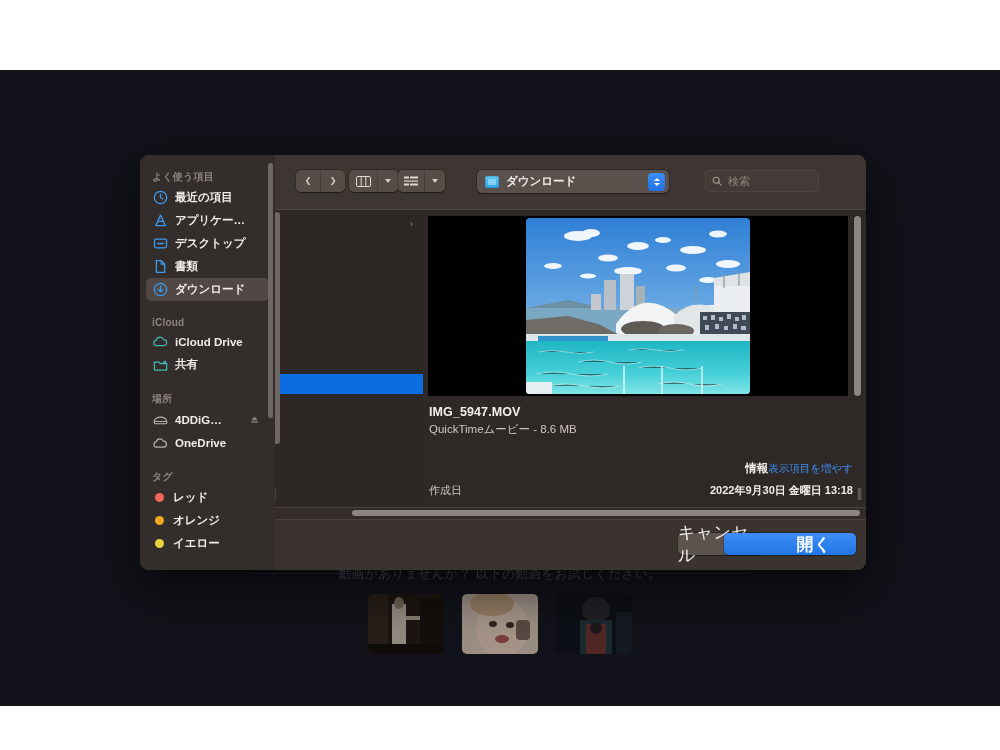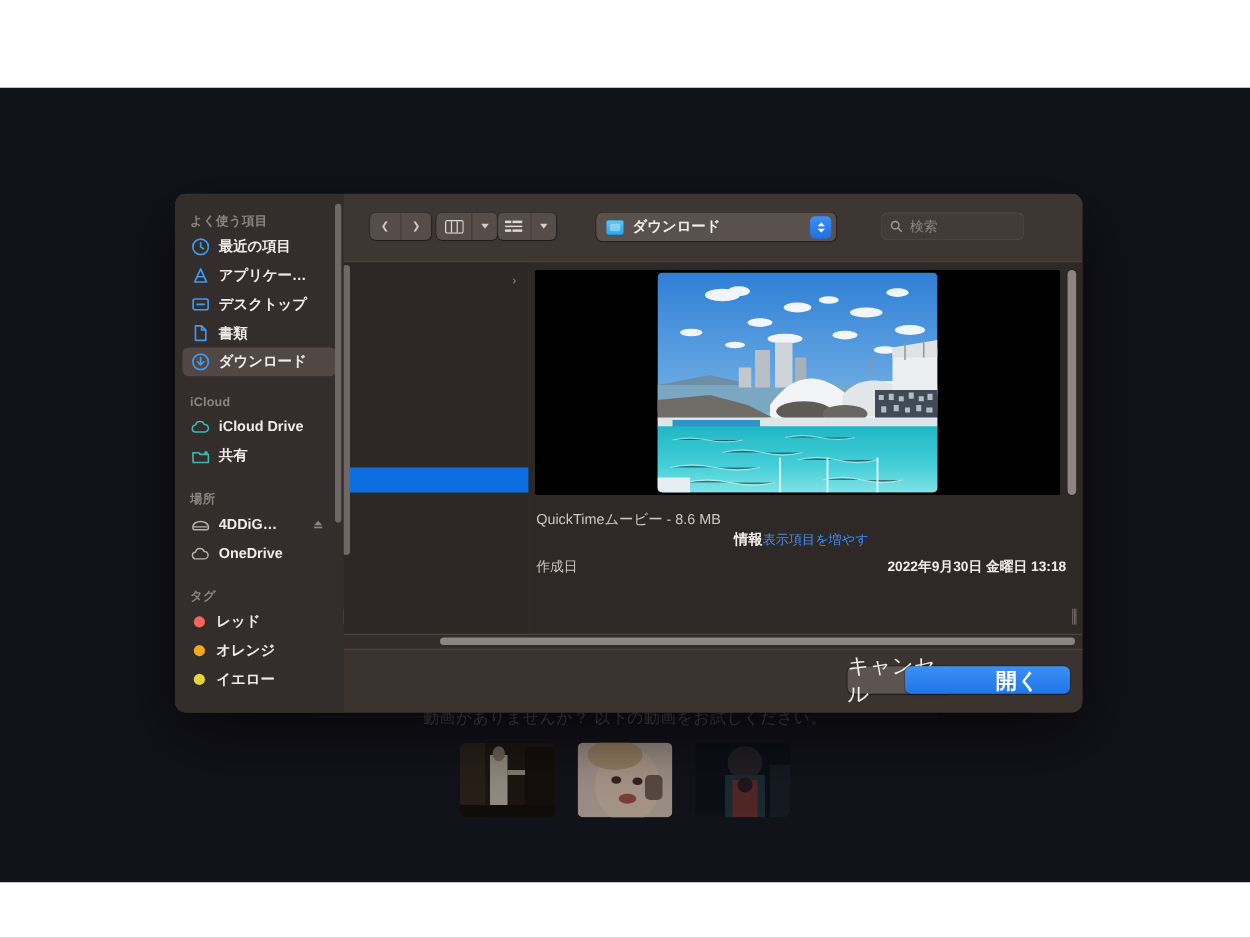--- a/index.html
+++ b/index.html
@@ -236,22 +236,22 @@
   }
   .meta .fname {
     font-size: 12.5px; font-weight: 700; color: #f3f0ee;
     letter-spacing: .1px;
   }
   .meta .fkind {
     margin-top: 3px;
     font-size: 11.5px; color: #cfc8c4;
   }
   .meta .inforow {
-    margin-top: 1px;
-    display: flex; align-items: baseline; justify-content: center;
+    margin-top: 24px;
+    display: flex; align-items: baseline; justify-content: flex-end;
   }
   .meta .infolabel { font-size: 11.5px; font-weight: 700; color: #f3f0ee; }
   .meta .infolink { font-size: 10.5px; color: #3e8ff5; }
   .meta .attrrow {
     margin-top: 7px;
     display: flex; align-items: flex-start; justify-content: space-between;
   }
   .meta .attrkey { font-size: 11px; color: #cdc6c2; }
   .meta .attrval { font-size: 11px; color: #f0ecea; font-weight: 600; margin-left: 40px; }
 
@@ -632,20 +632,21 @@
                 <line x1="274" y1="150" x2="274" y2="178"></line>
               </g>
               <rect x="98" y="166" width="26" height="12" fill="#e6eef2"></rect>
             </g>
           </svg>
         </div>
 
         <div class="prev-scroll"></div>
 
         <div class="meta">
+          <div class="fname">IMG_5947.MOV</div>
           <div class="fkind">QuickTimeムービー - 8.6 MB</div>
           <div class="inforow">
             <span class="infolabel">情報</span>
             <span class="infolink">表示項目を増やす</span>
           </div>
           <div class="attrrow">
             <span class="attrkey">作成日</span>
             <span class="attrval">2022年9月30日 金曜日 13:18</span>
           </div>
         </div>

